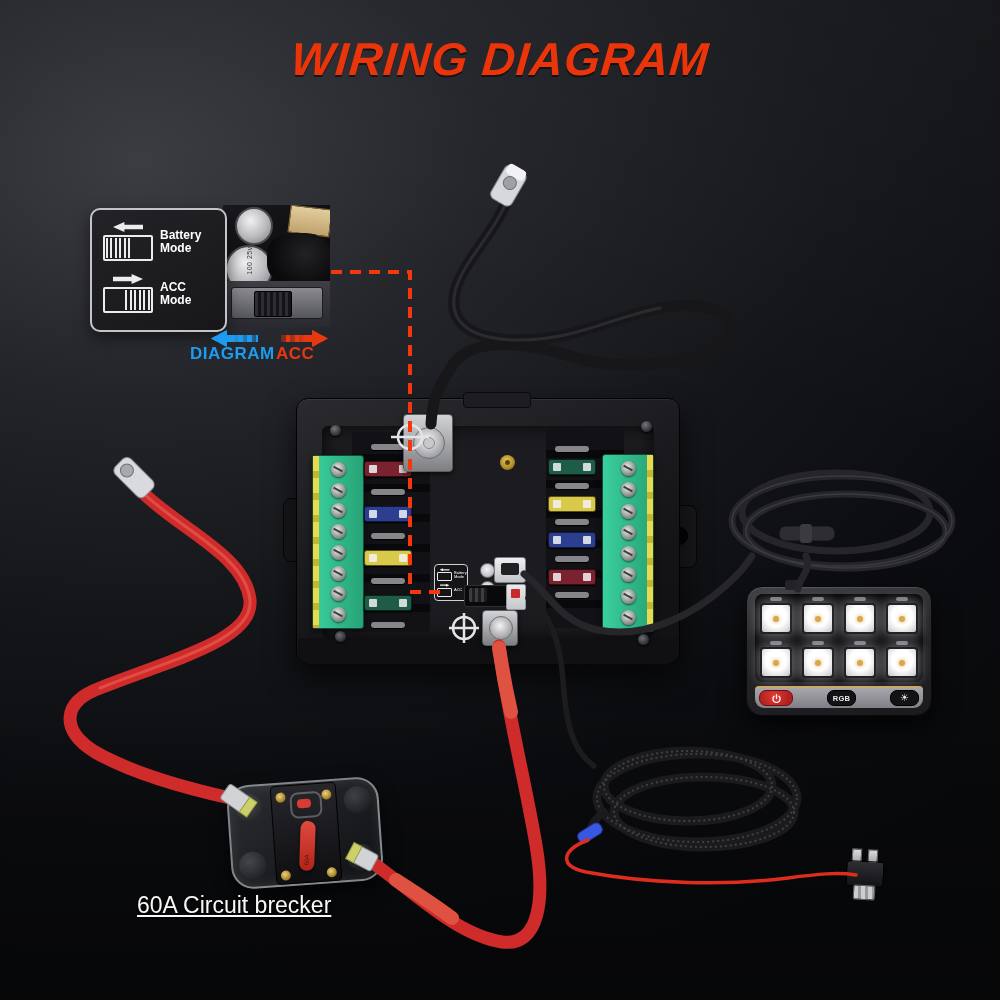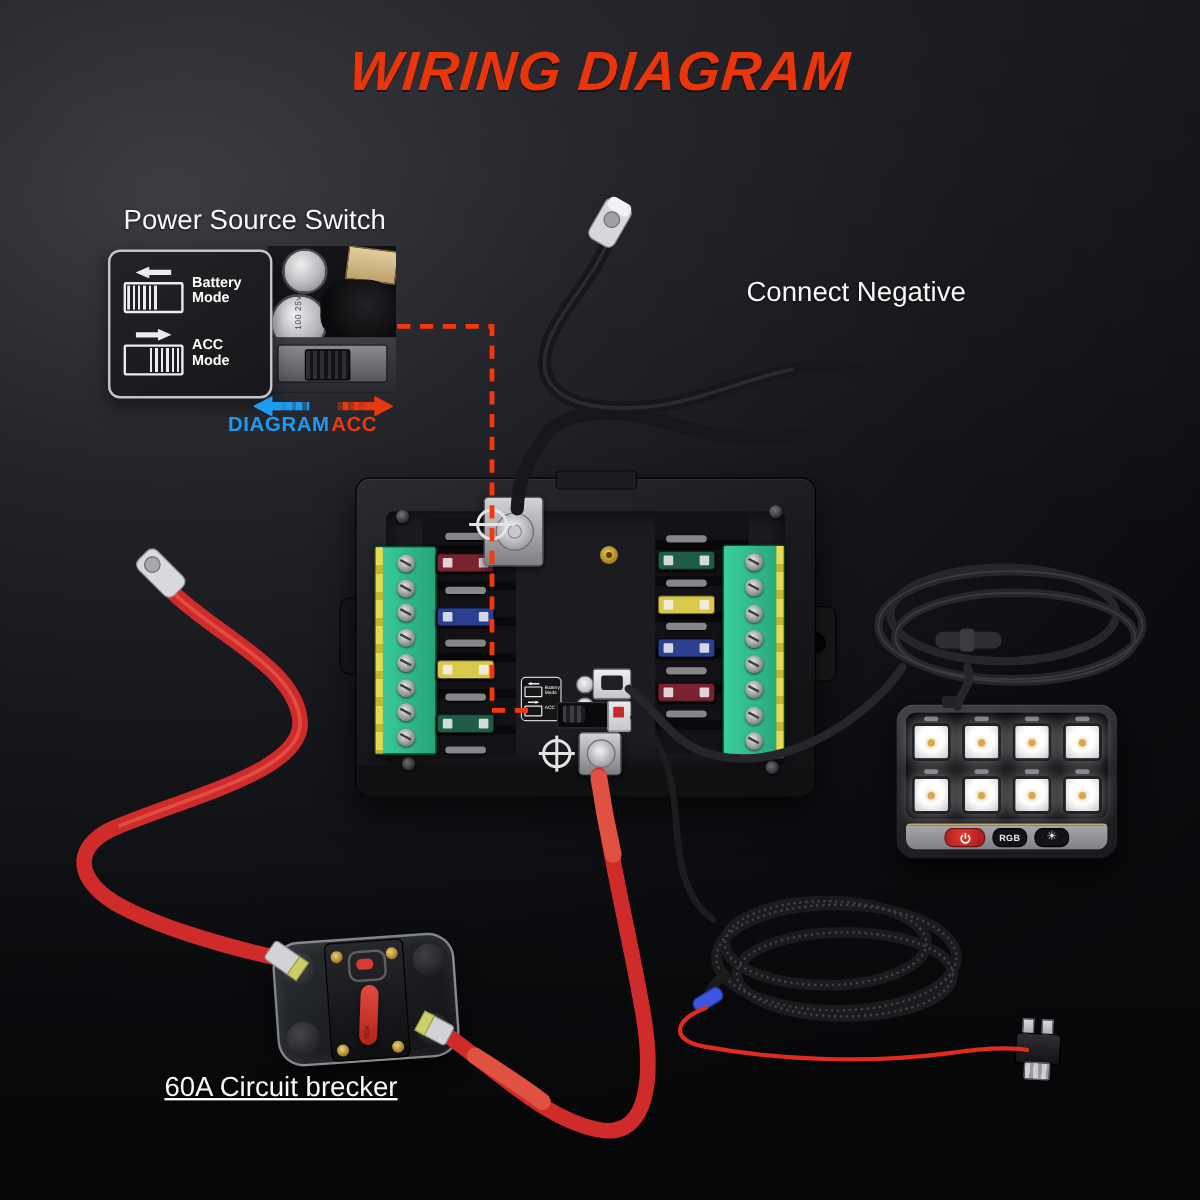--- a/index.html
+++ b/index.html
@@ -150,21 +150,21 @@
   .pbtn{position:relative;width:32px;height:31px;border-radius:4px;border:2px solid #222226;box-sizing:border-box;
     background:radial-gradient(circle at 50% 42%,#ffffff 48%,#e2e2e5 75%,#c3c3c7);
     box-shadow:0 0 12px 2px rgba(255,255,255,.4);}
   .pdot{position:absolute;left:50%;top:50%;width:6px;height:6px;margin:-3px 0 0 -3px;border-radius:50%;
     background:#d9a84e;box-shadow:0 0 4px #d9a84e;}
   .pbar{position:absolute;left:8px;top:99px;width:168px;height:20px;border-radius:4px 4px 9px 9px;
     background:linear-gradient(#a6a6ac,#7f7f85);border-top:2px solid #c9a96b;
     display:flex;align-items:center;justify-content:center;gap:6px;}
   .pill{height:14px;border-radius:7px;display:flex;align-items:center;justify-content:center;}
   .pill.power{width:32px;background:radial-gradient(circle at 45% 35%,#e23b31,#b02020 75%);border:1px solid #6d1010;}
-  .pill.dark{width:27px;background:#131316;border:1px solid #000;color:#ececee;}
+  .pill.dark{width:27px;background:#131316;border:1px solid #000;color:#ececee;margin-left:28px;}
   .pill.rgb{font-size:7.5px;font-weight:bold;letter-spacing:.3px;}
   .pill.sun{font-size:10px;line-height:1;}
   
   .breaker{position:absolute;left:229px;top:781px;width:152px;height:104px;z-index:2;transform:rotate(-4deg);}
   .breaker .shell{position:absolute;inset:0;border-radius:22px;border:2px solid rgba(235,240,245,.5);
     background:linear-gradient(135deg,rgba(215,225,235,.16),rgba(120,130,142,.07));
     box-shadow:inset 0 0 14px rgba(255,255,255,.1), 0 8px 18px rgba(0,0,0,.6);}
   .bcap{position:absolute;width:27px;height:27px;border-radius:50%;background:radial-gradient(circle at 40% 35%,#323236,#0e0e11 75%);}
   .bcap.c1{left:8px;top:9px;} .bcap.c2{left:8px;top:67px;} .bcap.c3{left:117px;top:9px;} .bcap.c4{left:117px;top:67px;}
   .bbody{position:absolute;left:44px;top:3px;width:64px;height:97px;border-radius:5px;border:1px solid #000;
@@ -187,22 +187,20 @@
   
   svg.wires{position:absolute;inset:0;z-index:5;pointer-events:none;}
 </style>
 </head>
 <body>
 
 <div class="stage">
 
   <div class="title">WIRING DIAGRAM</div>
 
-  <div class="lbl" id="lbl-psw">Power Source Switch</div>
-  <div class="lbl" id="lbl-neg">Connect Negative</div>
   <div class="lbl" id="lbl-breaker">60A Circuit brecker</div>
 
   <div class="mode-panel">
     <div class="mode-row battery">
       <div class="mode-glyph">
         <div class="arrow left"></div>
         <div class="sw-icon fill-left"></div>
       </div>
       <div class="mode-txt">Battery Mode</div>
     </div>

